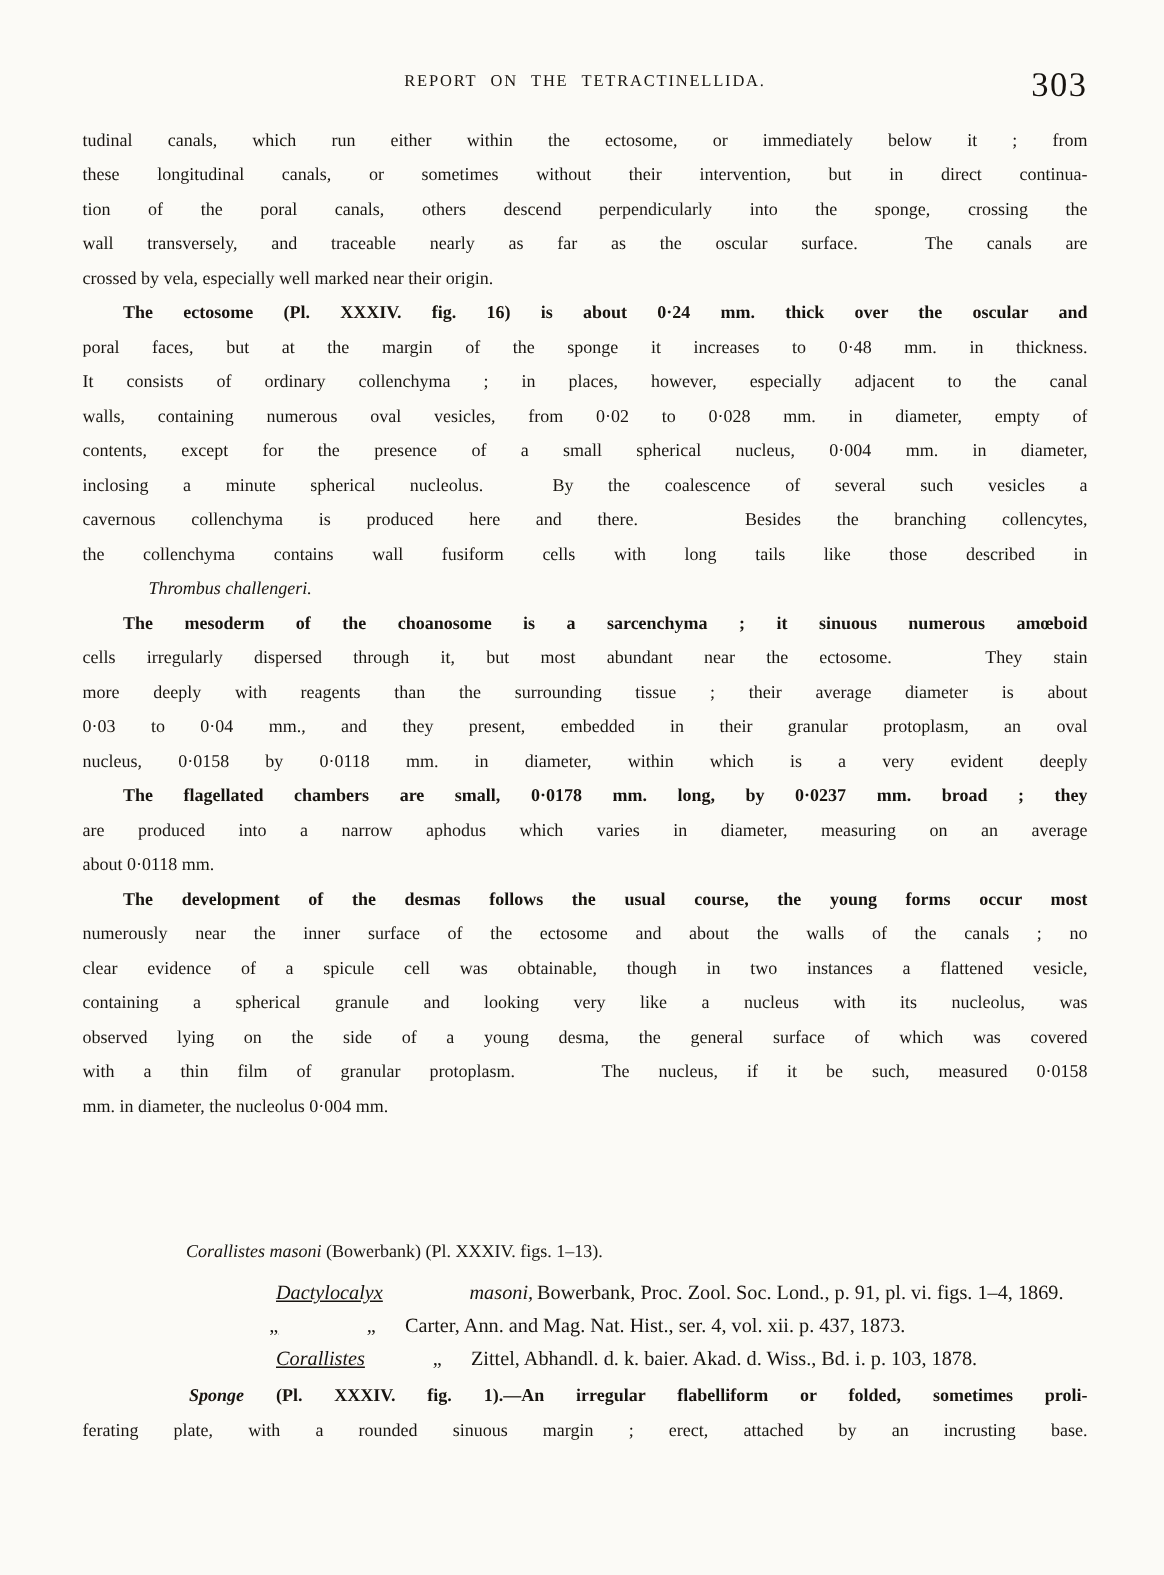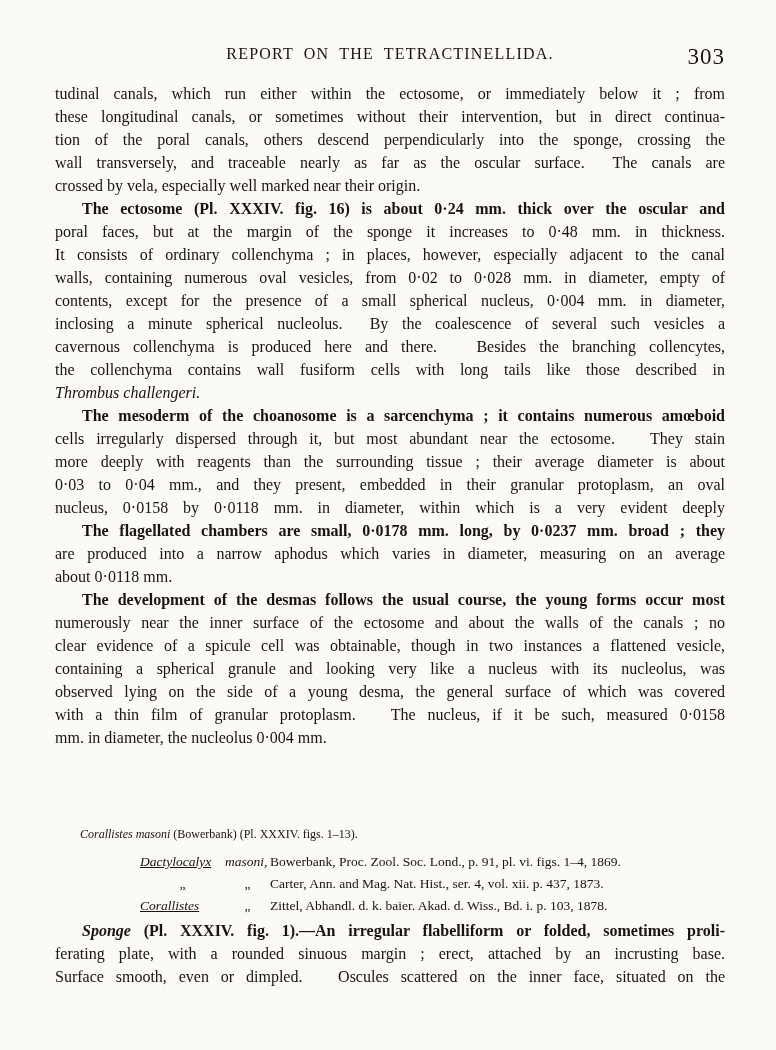--- a/index.html
+++ b/index.html
@@ -11,45 +11,45 @@
     position: relative;
     overflow: hidden;
   }
   .page-header {
     position: absolute;
     top: 45px; left: 55px; width: 670px;
     height: 20px;
   }
   .running-title {
     text-align: center;
-    font-size: 16px;
+    font-size: 11px;
     letter-spacing: 1.2px;
     word-spacing: 5px;
     line-height: 18px;
   }
   .page-number {
     position: absolute;
     right: 0; top: -1px;
     font-size: 23px;
     letter-spacing: 1px;
   }
   .main-text {
     position: absolute;
     top: 82px; left: 55px; width: 670px;
   }
   .line {
-    font-size: 16px;
+    font-size: 12px;
     line-height: 23px;
     height: 23px;
     overflow: hidden;
     white-space: pre-wrap;
   }
   .j { text-align: justify; text-align-last: justify; }
   .indent { padding-left: 27px; font-weight: bold; }
-  .italic { font-style: italic; }
+  .italic { font-style: italic; margin-left: 44px; }
   .species-heading {
     position: absolute;
     top: 822px; left: 80px;
     font-size: 12px;
     line-height: 24px;
   }
   .synonymy {
     position: absolute;
     top: 851px; left: 140px; width: 585px;
   }
@@ -88,21 +88,21 @@
     <div class="line j">poral faces, but at the margin of the sponge it increases to 0·48 mm. in thickness.</div>
     <div class="line j">It consists of ordinary collenchyma ; in places, however, especially adjacent to the canal</div>
     <div class="line j">walls, containing numerous oval vesicles, from 0·02 to 0·028 mm. in diameter, empty of</div>
     <div class="line j">contents, except for the presence of a small spherical nucleus, 0·004 mm. in diameter,</div>
     <div class="line j">inclosing a minute spherical nucleolus.  By the coalescence of several such vesicles a</div>
     <div class="line j">cavernous collenchyma is produced here and there.   Besides the branching collencytes,</div>
     <div class="line j">the collenchyma contains wall fusiform cells with long tails like those described in</div>
     <div class="line italic">Thrombus challengeri.</div>
   </div>
   <div>
-    <div class="line j indent">The mesoderm of the choanosome is a sarcenchyma ; it contains numerous amœboid</div>
+    <div class="line j indent">The mesoderm of the choanosome is a sarcenchyma ; it sinuous numerous amœboid</div>
     <div class="line j">cells irregularly dispersed through it, but most abundant near the ectosome.   They stain</div>
     <div class="line j">more deeply with reagents than the surrounding tissue ; their average diameter is about</div>
     <div class="line j">0·03 to 0·04 mm., and they present, embedded in their granular protoplasm, an oval</div>
     <div class="line j">nucleus, 0·0158 by 0·0118 mm. in diameter, within which is a very evident deeply</div>
   </div>
   <div>
     <div class="line j indent">The flagellated chambers are small, 0·0178 mm. long, by 0·0237 mm. broad ; they</div>
     <div class="line j">are produced into a narrow aphodus which varies in diameter, measuring on an average</div>
     <div class="line">about 0·0118 mm.</div>
   </div>
@@ -135,14 +135,13 @@
   <div class="syn-row">
     <span class="syn-genus italic">Corallistes</span>
     <span class="syn-species c">„</span>
     <span class="syn-cit">Zittel, Abhandl. d. k. baier. Akad. d. Wiss., Bd. i. p. 103, 1878.</span>
   </div>
 </div>
 
 <div class="sponge-paragraph">
   <div class="line j indent"><span class="italic">Sponge</span><span> (Pl. XXXIV. fig. 1).—An irregular flabelliform or folded, sometimes proli-</span></div>
   <div class="line j">ferating plate, with a rounded sinuous margin ; erect, attached by an incrusting base.</div>
-  <div class="line j">Surface smooth, even or dimpled.   Oscules scattered on the inner face, situated on the</div>
 </div>
 
 </body></html>

